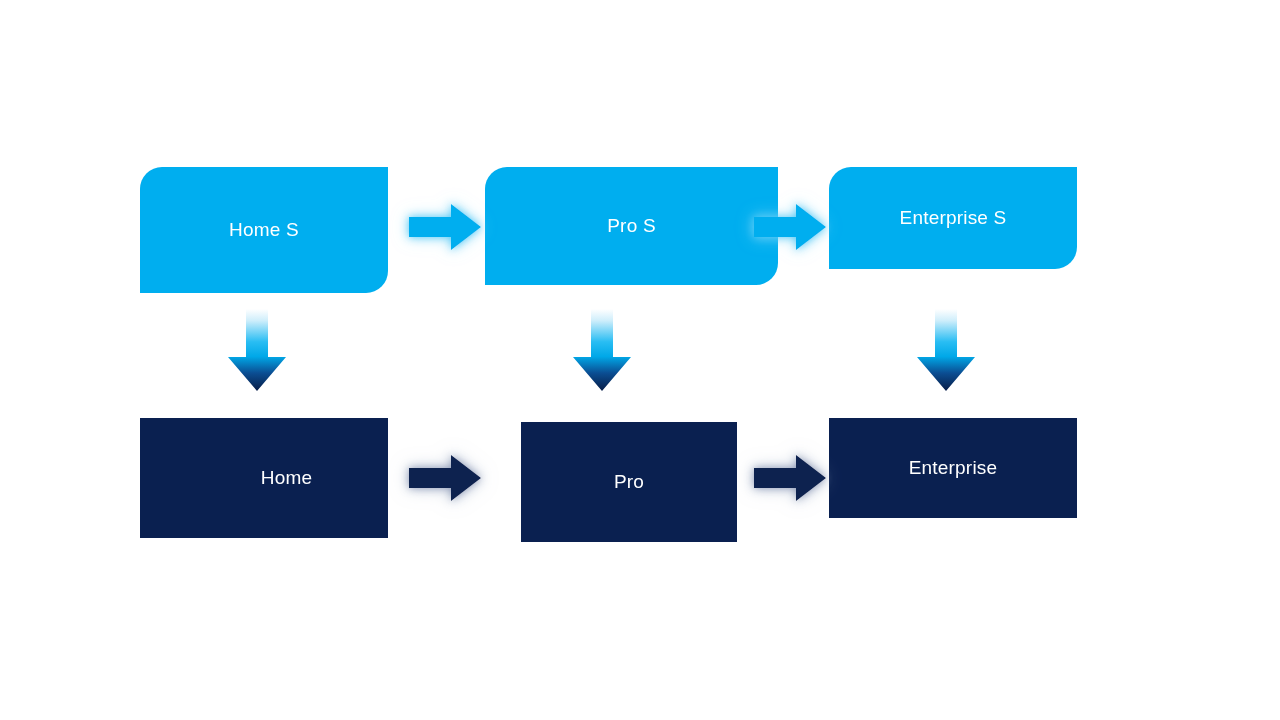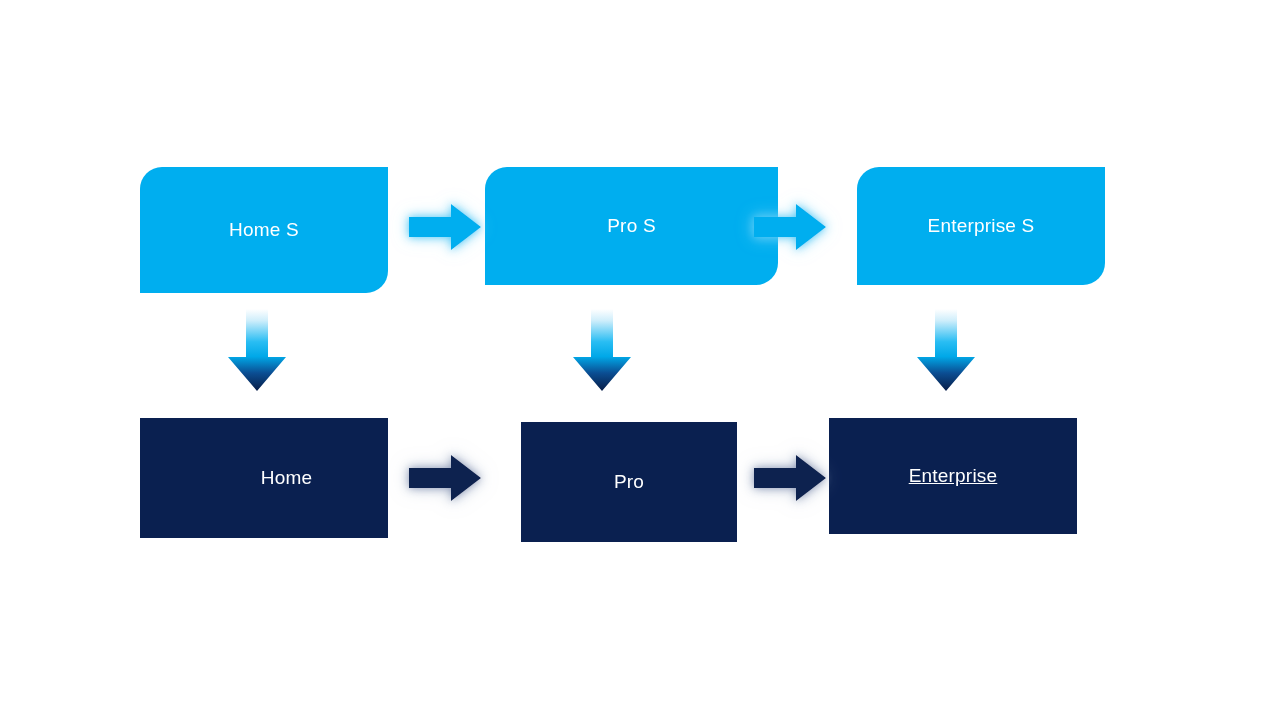--- a/index.html
+++ b/index.html
@@ -100,33 +100,33 @@
   </svg>
 
   <div class="node node--service" style="left:140px; top:167px; width:248px; height:126px;">
     <span class="node-label">Home S</span>
   </div>
 
   <div class="node node--service" style="left:485px; top:167px; width:293px; height:118px;">
     <span class="node-label">Pro S</span>
   </div>
 
-  <div class="node node--service" style="left:829px; top:167px; width:248px; height:118px;margin-left:28px;">
+  <div class="node node--service" style="left:829px; top:167px; width:248px; height:102px;">
     <span class="node-label">Enterprise S</span>
   </div>
 
   <div class="node node--product" style="left:140px; top:418px; width:248px; height:120px;padding-left:45px;">
     <span class="node-label">Home</span>
   </div>
 
   <div class="node node--product" style="left:485px; top:422px; width:216px; height:120px;margin-left:36px;">
     <span class="node-label">Pro</span>
   </div>
 
-  <div class="node node--product" style="left:829px; top:418px; width:248px; height:116px;text-decoration:underline;">
+  <div class="node node--product" style="left:829px; top:418px; width:248px; height:100px;">
     <span class="node-label">Enterprise</span>
   </div>
 
   <div class="arrow arrow--glow-blue" style="left:409px; top:204px; width:72px; height:46px;">
     <svg width="72" height="46" viewBox="0 0 72 46">
       <polygon points="0,13 42,13 42,0 72,23 42,46 42,33 0,33" fill="#00AEEF"></polygon>
     </svg>
   </div>
 
   <div class="arrow arrow--glow-blue" style="left:754px; top:204px; width:72px; height:46px;">

